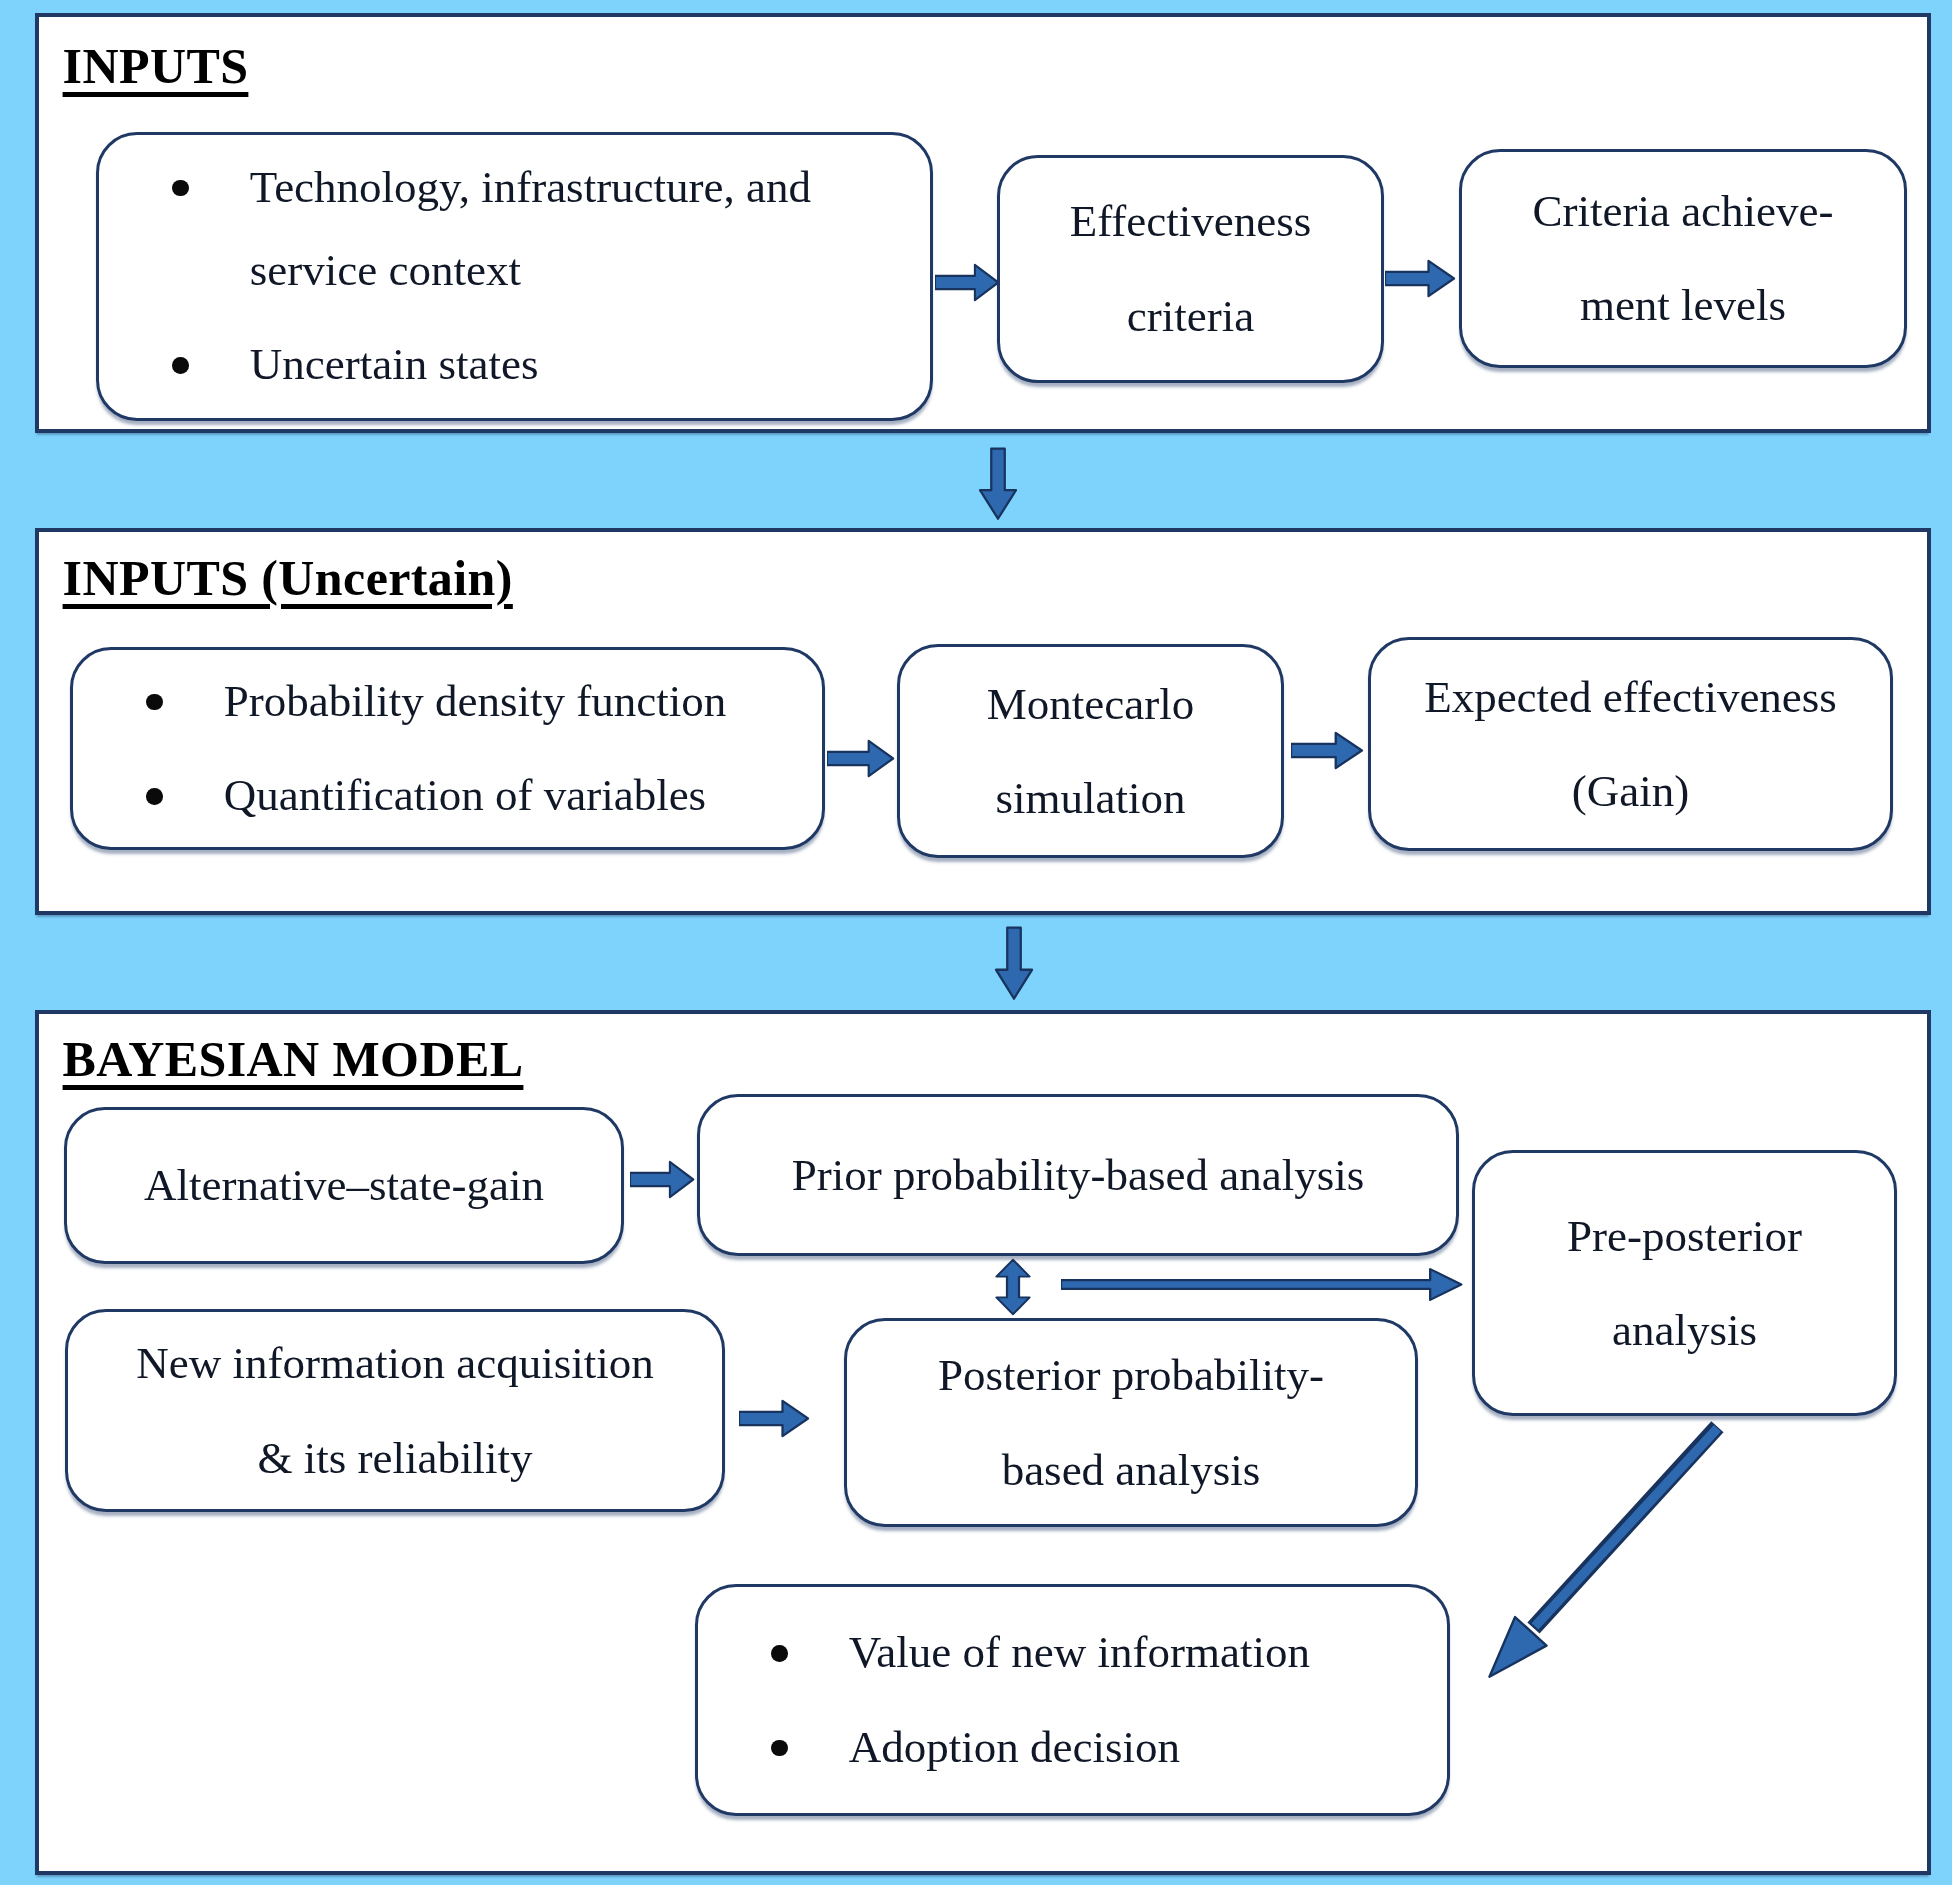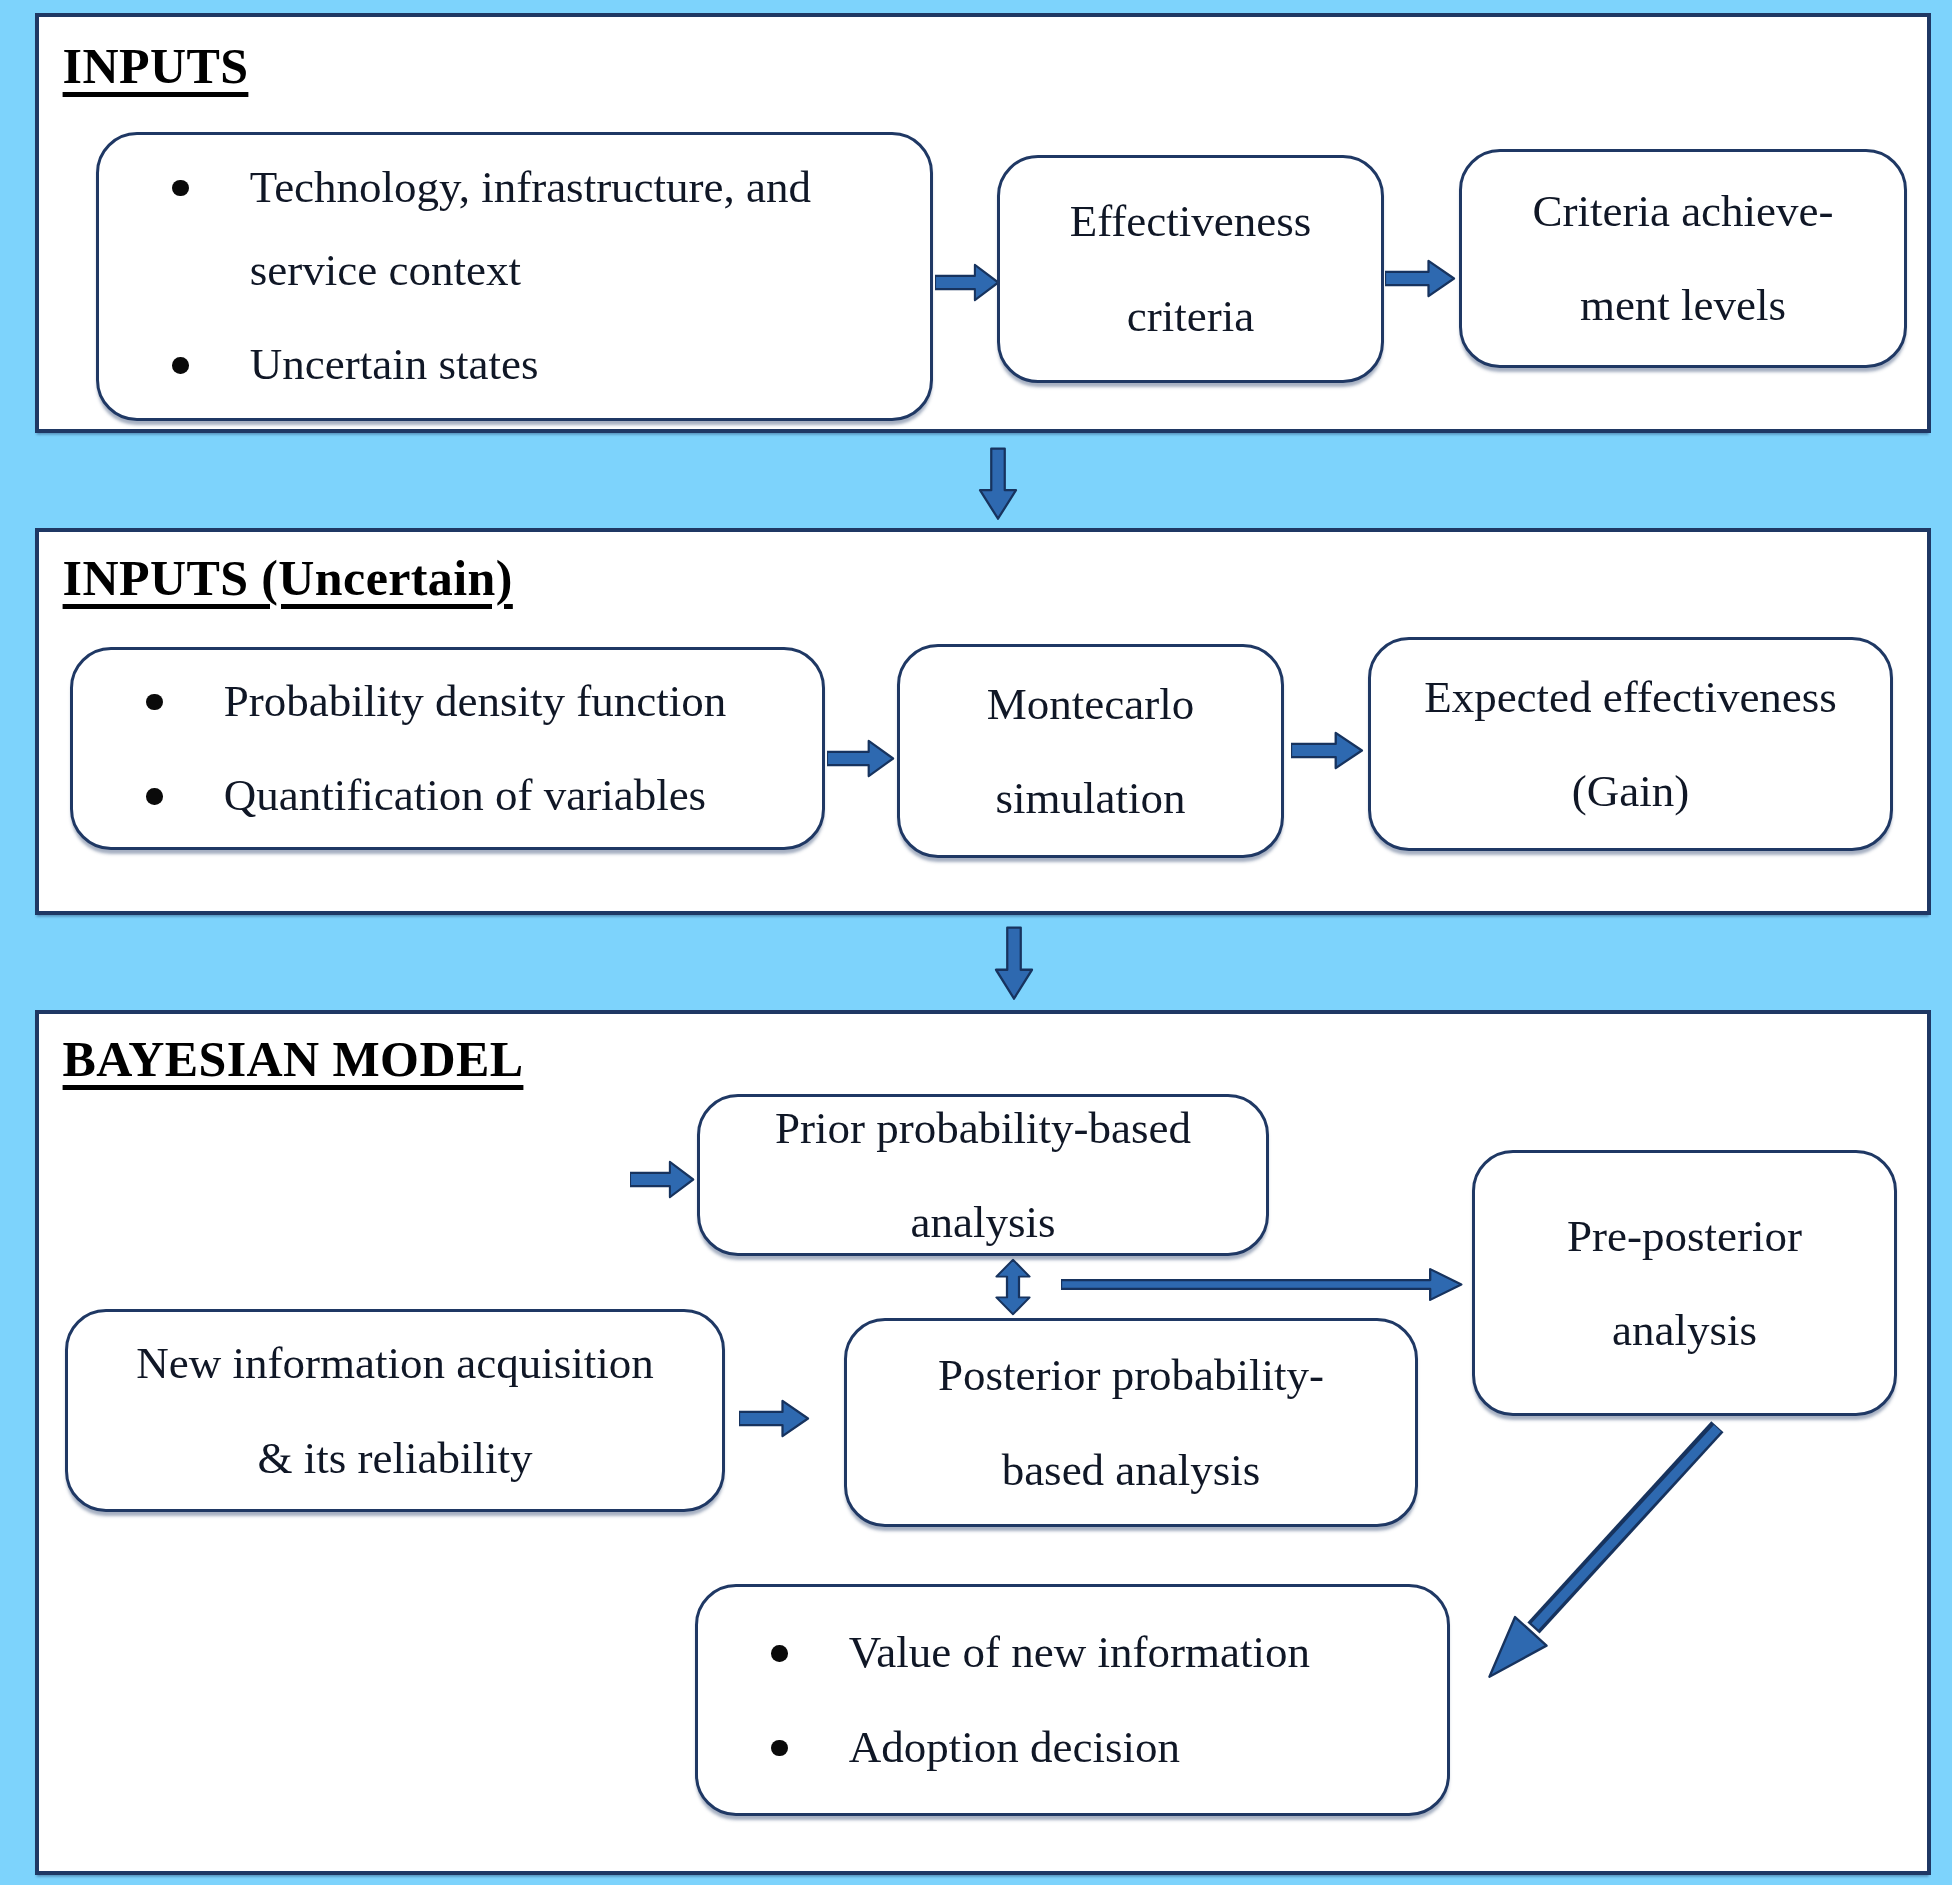--- a/index.html
+++ b/index.html
@@ -165,28 +165,31 @@
 
   <div class="arrow" style="left:993px;top:926px;width:42px;height:75px;">
     <svg viewBox="0 0 56 96" preserveAspectRatio="none">
         <polygon points="19,2 37,2 37,56 52,56 28,93 4,56 19,56"></polygon>
       </svg>
   </div>
 
   <div class="panel" style="left:35px;top:1010px;width:1896px;height:865px;">
     <h2 style="left:23.6px;top:15.7px;">BAYESIAN MODEL</h2>
 
+    <div class="rbox" style="left:25px;top:93px;width:560px;height:157px;">
+      <span class="lbl">Alternative–state-gain</span>
+    </div>
 
     <div class="arrow" style="left:591px;top:145px;width:66px;height:41px;">
       <svg viewBox="0 0 96 56" preserveAspectRatio="none">
           <polygon points="0,19 58,19 58,4 92,28 58,52 58,37 0,37"></polygon>
         </svg>
     </div>
 
-    <div class="rbox" style="left:658px;top:80px;width:572px;height:162px;justify-content:center;">
+    <div class="rbox" style="left:658px;top:80px;width:762px;height:162px;justify-content:center;">
       <span class="lbl">Prior probability-based analysis</span>
     </div>
 
     <div class="rbox" style="left:1433px;top:130px;width:425px;height:266px;margin-top:6px;">
       <span class="lbl">Pre-posterior
 analysis</span>
     </div>
 
     <div class="arrow" style="left:953px;top:244px;width:42px;height:58px;">
       <svg viewBox="0 0 56 100" preserveAspectRatio="none">

